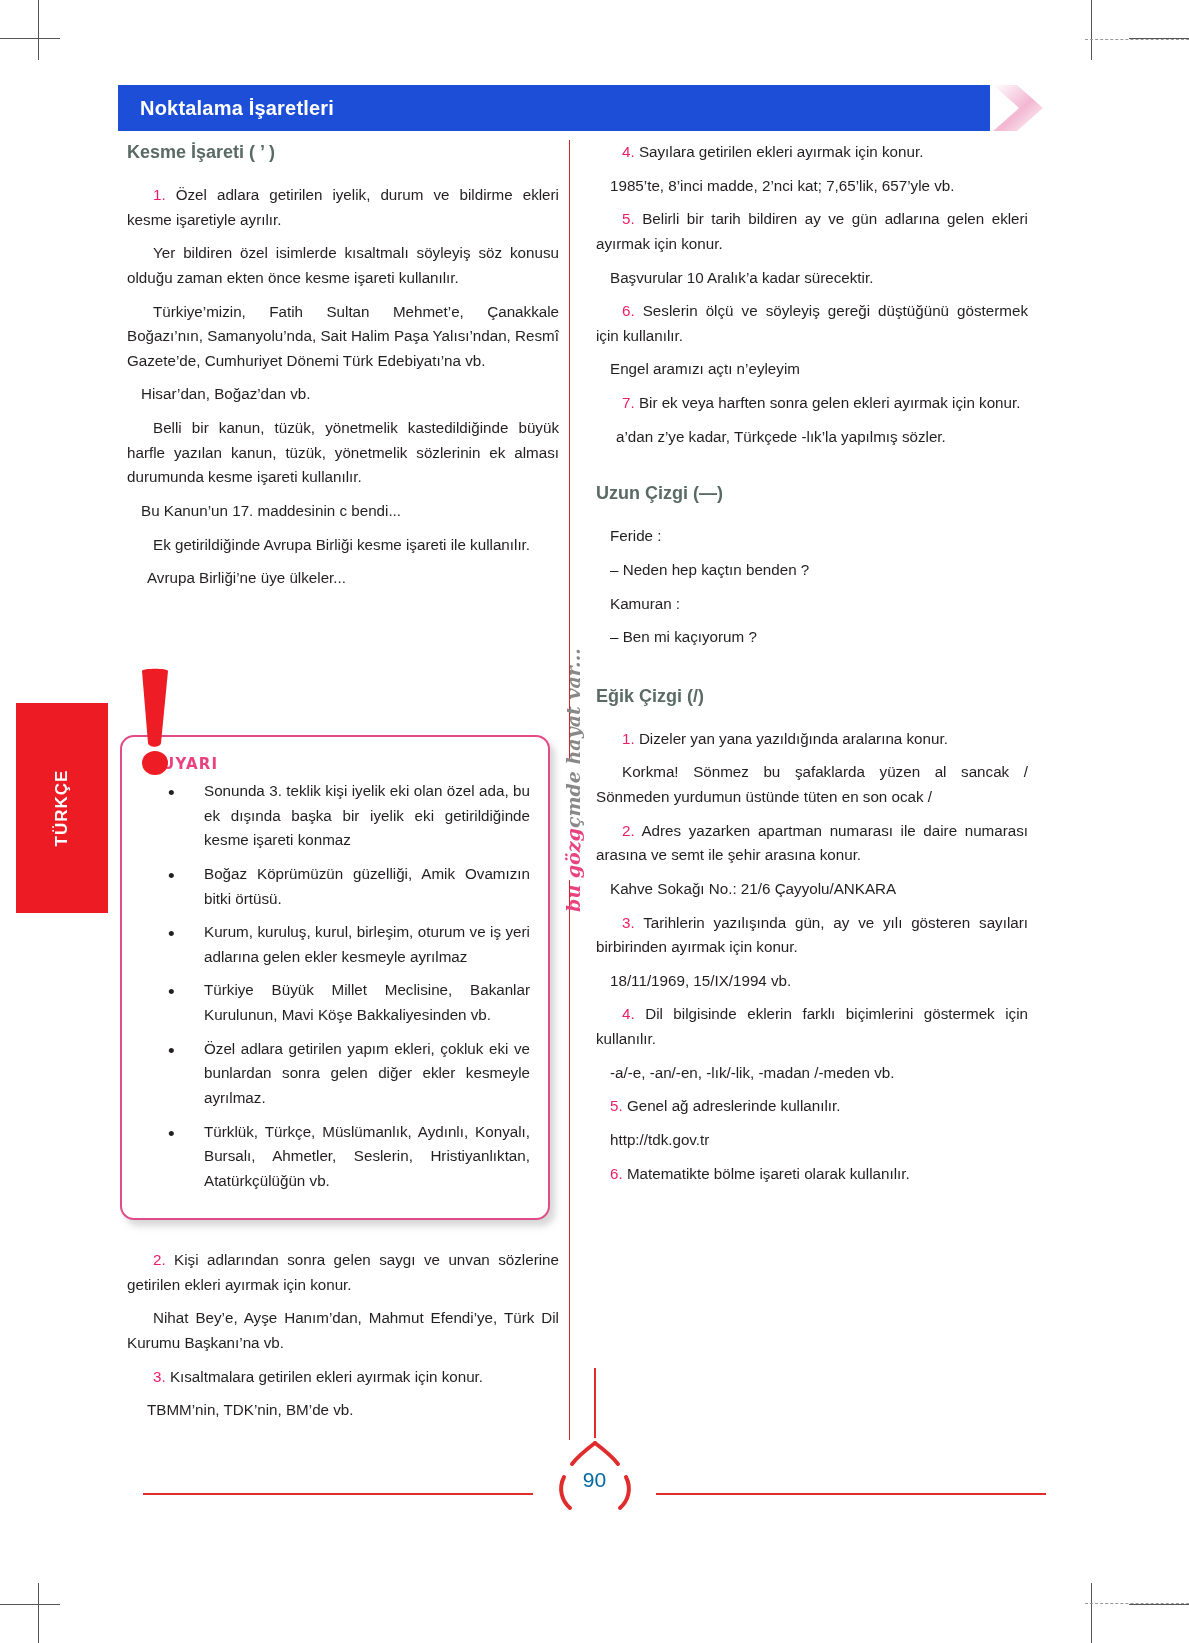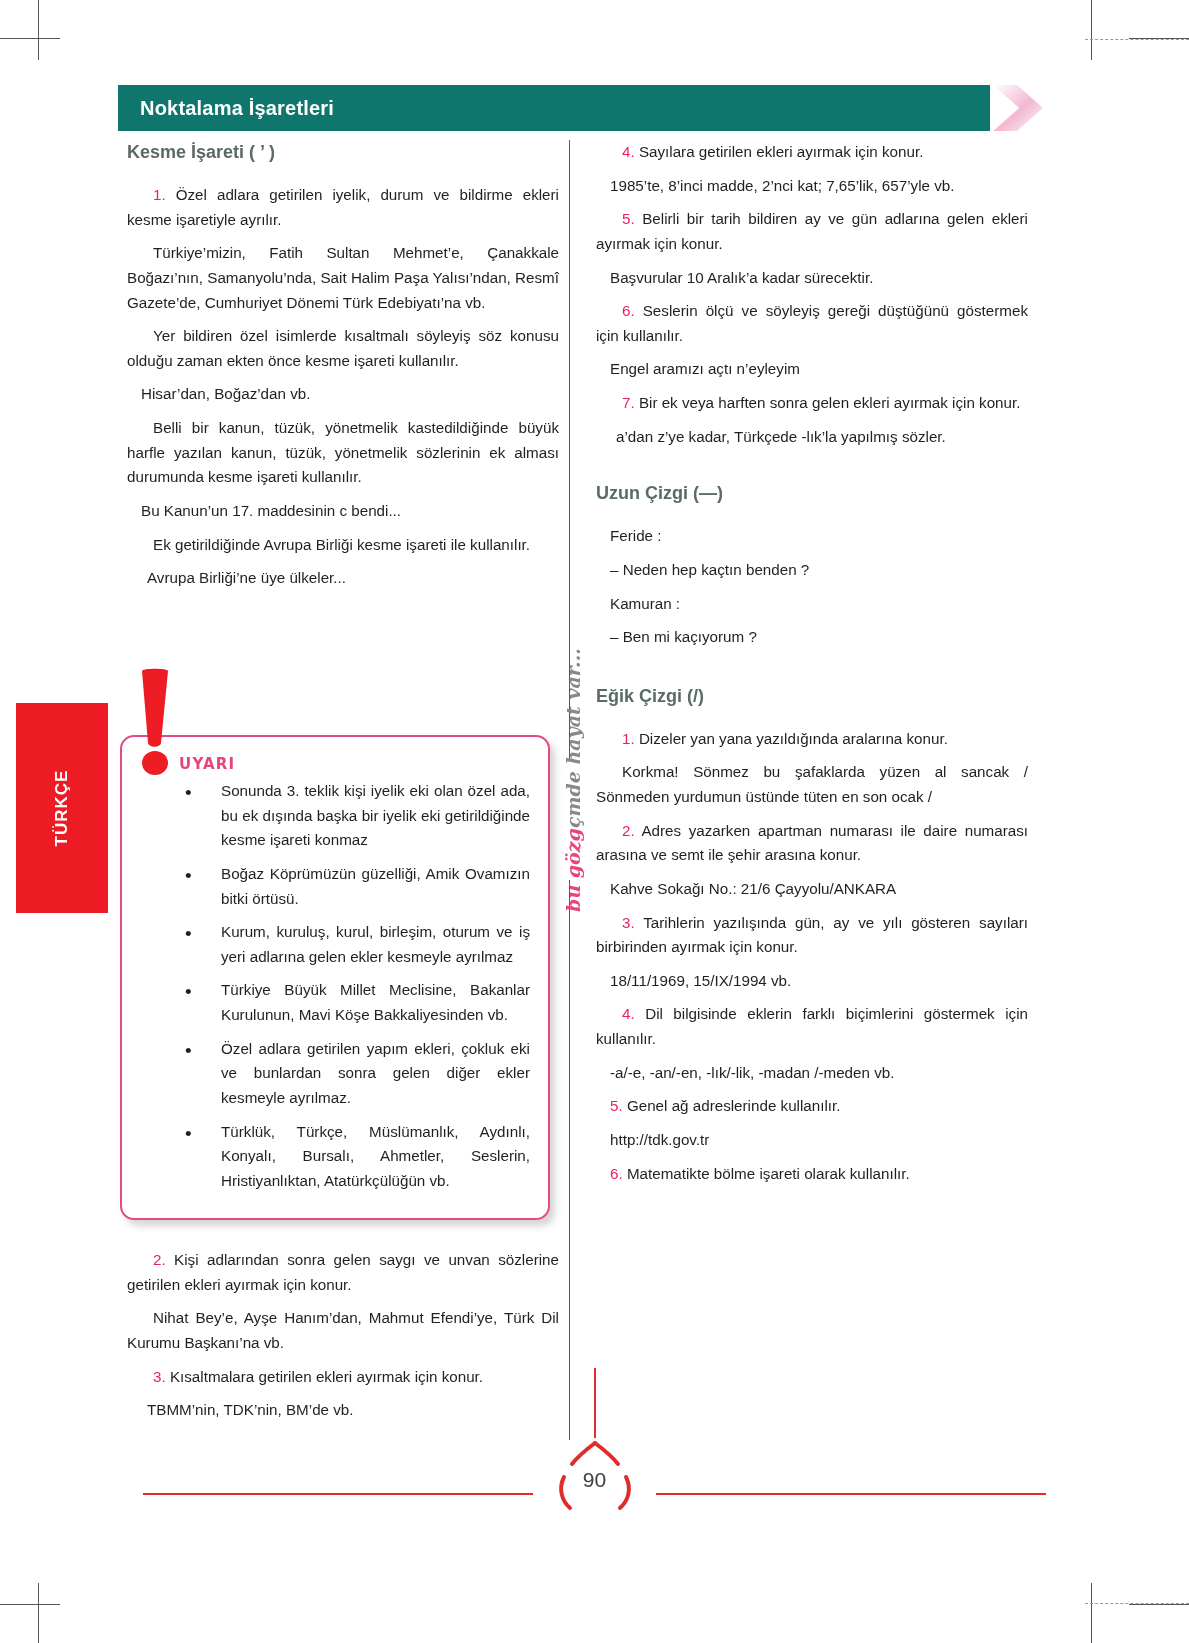--- a/index.html
+++ b/index.html
@@ -35,21 +35,21 @@
     position: absolute;
     left: 0; top: 0;
     width: 1189px; height: 1643px;
   }
 
   
   .header-banner {
     position: absolute;
     left: 118px; top: 85px;
     width: 872px; height: 46px;
-    background: #0f766e;
+    background: #1d4ed8;
     display: flex;
     align-items: center;
     overflow: hidden;
   }
   .header-title {
     color: #ffffff;
     font-size: 20px;
     font-weight: bold;
     margin-left: 22px;
     letter-spacing: .2px;
@@ -143,21 +143,21 @@
     position: absolute;
     left: 120px;
     top: 735px;
     width: 430px;
   }
   .uyari-box {
     position: relative;
     border: 2px solid #e24b8a;
     border-radius: 14px;
     background: #ffffff;
-    padding: 16px 18px 16px 25px;
+    padding: 16px 18px 16px 8px;
     box-shadow: 5px 6px 7px rgba(120,120,120,.30);
   }
   .uyari-label {
     font-family: "DejaVu Sans", sans-serif;
     font-size: 15px;
     font-weight: bold;
     color: #e8437f;
     letter-spacing: 1.2px;
     margin: 2px 0 6px 32px;
   }
@@ -202,21 +202,21 @@
     position: absolute;
     left: 50%; bottom: 120px;
     transform: translateX(-50%);
     width: 86px; height: 86px;
   }
   .page-num {
     position: absolute;
     left: 0; top: 0; width: 86px; height: 86px;
     display: flex; align-items: center; justify-content: center;
     font-size: 21px;
-    color: #404040;
+    color: #0369a1;
     z-index: 3;
   }
   .stem {
     position: absolute;
     left: 50%; bottom: 205px;
     width: 2px; height: 70px;
     background: #e02c2c;
     transform: translateX(-50%);
   }
 </style>
@@ -262,22 +262,22 @@
   <div class="col-divider div-c"></div>
 
   <div class="vert-script">
     <span><span class="pink">bu göz</span><span class="pink">g</span>ç<span>mde hayat var...</span></span>
   </div>
 
   <div class="col col-left">
     <div class="sec-head">Kesme İşareti ( ’ )</div>
 
     <p class="body"><span class="num">1.</span><span> Özel adlara getirilen iyelik, durum ve bildirme ekleri kesme işaretiyle ayrılır.</span></p>
+    <p class="body"><span>Yer bildiren özel isimlerde kısaltmalı söyleyiş söz konusu olduğu zaman ekten önce kesme işareti kullanılır.</span></p>
     <p class="body"><span>Türkiye’mizin, Fatih Sultan Mehmet’e, Çanakkale Boğazı’nın, Samanyolu’nda, Sait Halim Paşa Yalısı’ndan, Resmî Gazete’de, Cumhuriyet Dönemi Türk Edebiyatı’na vb.</span></p>
-    <p class="body"><span>Yer bildiren özel isimlerde kısaltmalı söyleyiş söz konusu olduğu zaman ekten önce kesme işareti kullanılır.</span></p>
     <p class="body ex"><span>Hisar’dan, Boğaz’dan vb.</span></p>
     <p class="body"><span>Belli bir kanun, tüzük, yönetmelik kastedildiğinde büyük harfle yazılan kanun, tüzük, yönetmelik sözlerinin ek alması durumunda kesme işareti kullanılır.</span></p>
     <p class="body ex"><span>Bu Kanun’un 17. maddesinin c bendi...</span></p>
     <p class="body"><span>Ek getirildiğinde Avrupa Birliği kesme işareti ile kullanılır.</span></p>
     <p class="body ex2"><span>Avrupa Birliği’ne üye ülkeler...</span></p>
   </div>
 
   <div class="uyari-wrap">
     <div class="excl-mark">
       <svg width="38" height="110" viewBox="0 0 38 110">

